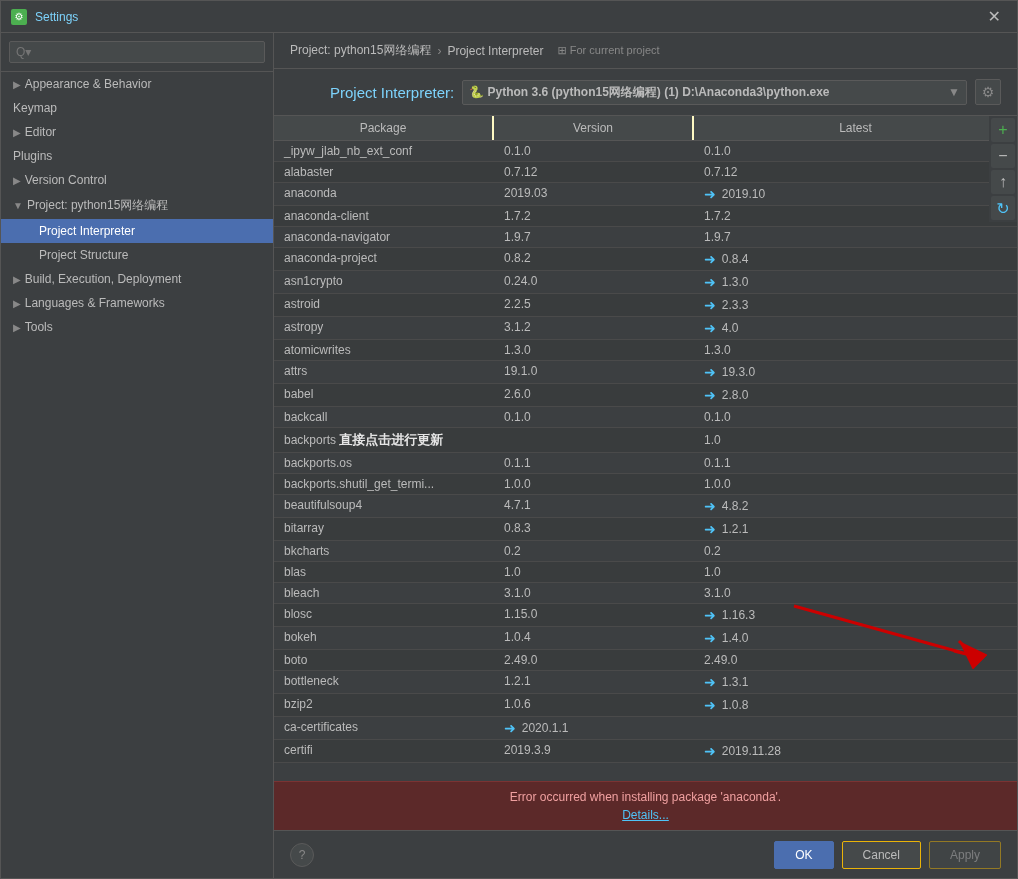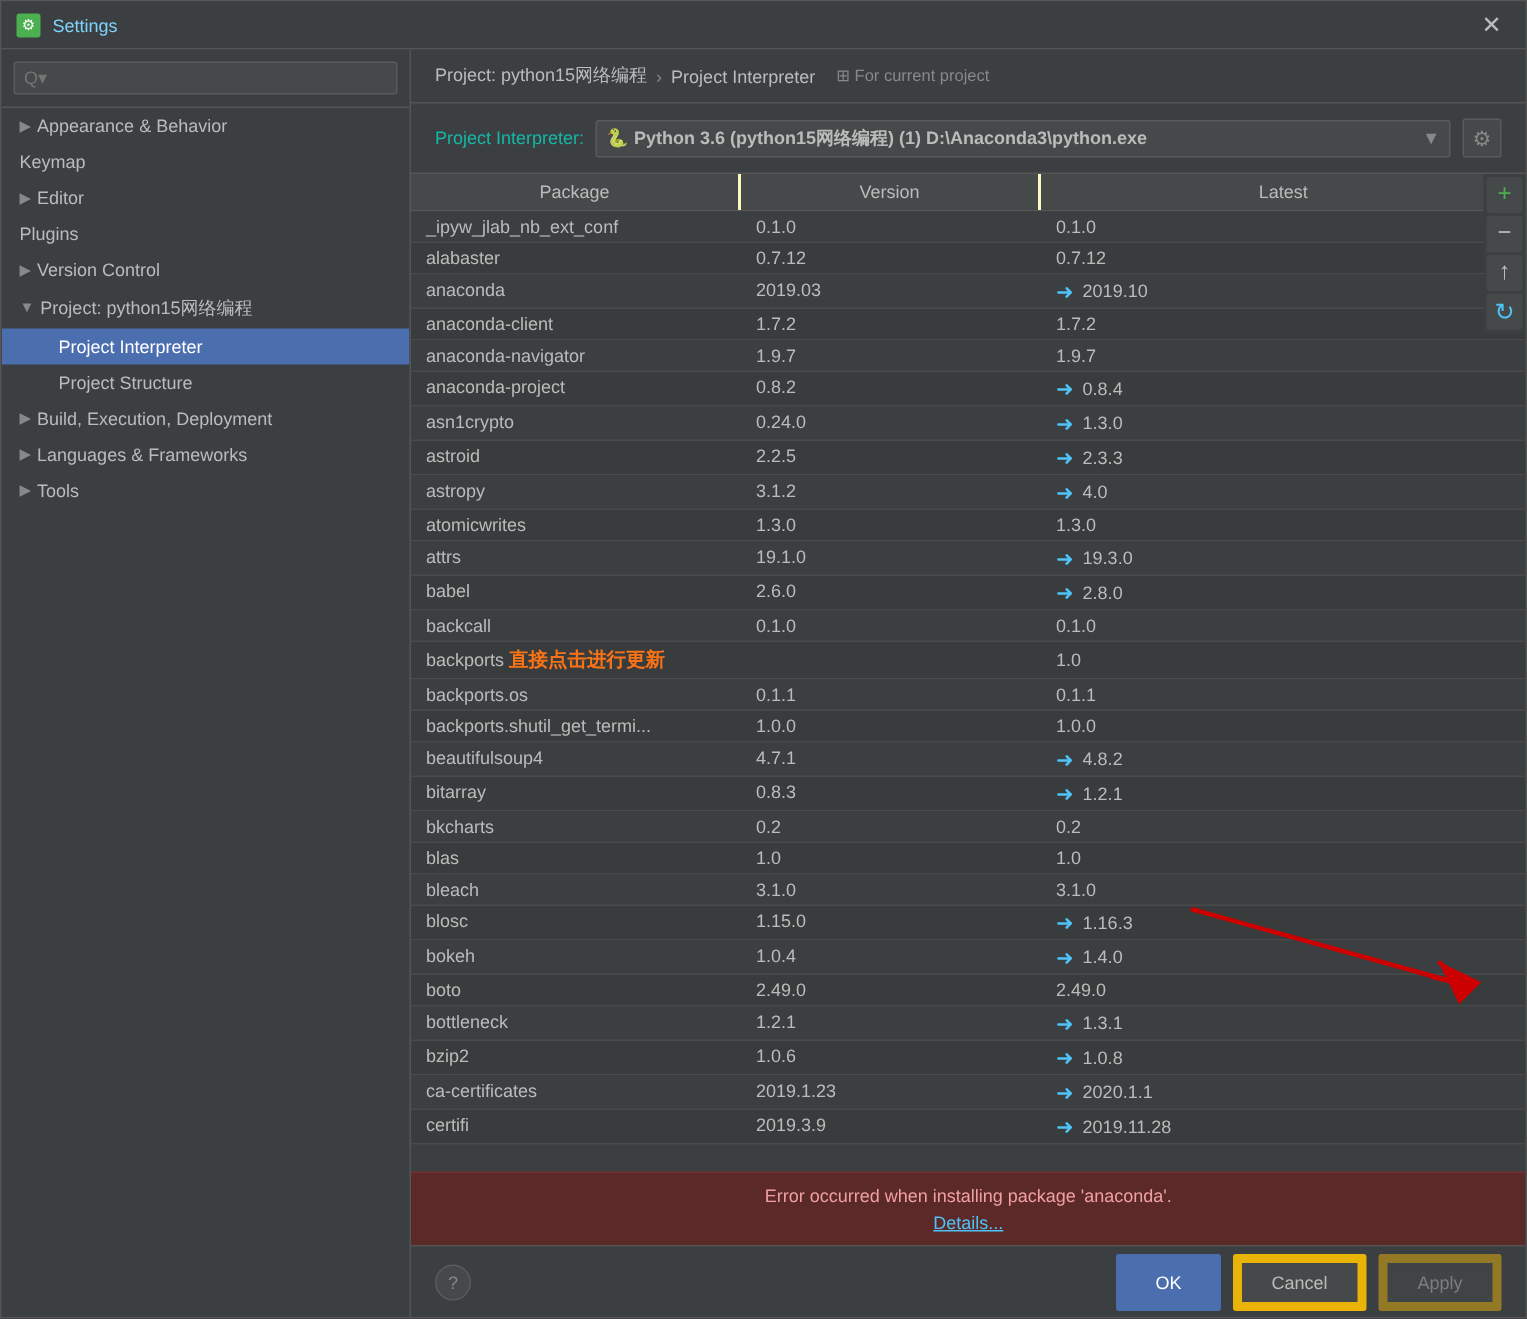--- a/index.html
+++ b/index.html
@@ -138,23 +138,24 @@
     }
     .interpreter-bar {
       padding: 10px 16px;
       display: flex;
       align-items: center;
       gap: 8px;
       flex-shrink: 0;
       border-bottom: 1px solid #555;
     }
     .interpreter-label {
-      color: #14b8a6;
-      font-size: 12px;
+      color: #7dd3fc;
+      font-size: 15px;
       white-space: nowrap;
+      margin-left: 40px;
     }
     .interpreter-select {
       flex: 1;
       background: #45494a;
       border: 1px solid #5a5a5a;
       color: #bbbbbb;
       padding: 3px 6px;
       font-size: 12px;
       display: flex;
       align-items: center;
@@ -231,21 +232,21 @@
     .table-cell.update {
       display: flex;
       align-items: center;
       gap: 6px;
     }
     .update-arrow {
       color: #4fc3f7;
       font-size: 14px;
     }
     .annotation-text {
-      color: #f97316;
+      color: #e5e5e5;
       font-size: 13px;
       font-weight: bold;
     }
     
     .table-actions {
       position: absolute;
       right: 0;
       top: 0;
       width: 28px;
       display: flex;
@@ -313,21 +314,21 @@
     .footer-buttons {
       margin-left: auto;
       display: flex;
       gap: 8px;
     }
     .btn {
       padding: 6px 20px;
       font-size: 12px;
       cursor: pointer;
       border-radius: 2px;
-      border: 6px solid #eab308;
+      border: 1px solid #eab308;
       background: #45494a;
       color: #bbbbbb;
     }
     .btn.primary {
       background: #4b6eaf;
       border-color: #4b6eaf;
       color: white;
     }
     .btn.disabled {
       opacity: 0.5;
@@ -592,21 +593,20 @@
             <div class="table-row odd">
               <div class="table-cell">bzip2</div>
               <div class="table-cell">1.0.6</div>
               <div class="table-cell update">
                 <span class="update-arrow">➜</span>
                 <span>1.0.8</span>
               </div>
             </div>
             <div class="table-row even">
               <div class="table-cell">ca-certificates</div>
-              <div class="table-cell">2019.1.23</div>
               <div class="table-cell update">
                 <span class="update-arrow">➜</span>
                 <span>2020.1.1</span>
               </div>
             </div>
             <div class="table-row odd">
               <div class="table-cell">certifi</div>
               <div class="table-cell">2019.3.9</div>
               <div class="table-cell update">
                 <span class="update-arrow">➜</span>

